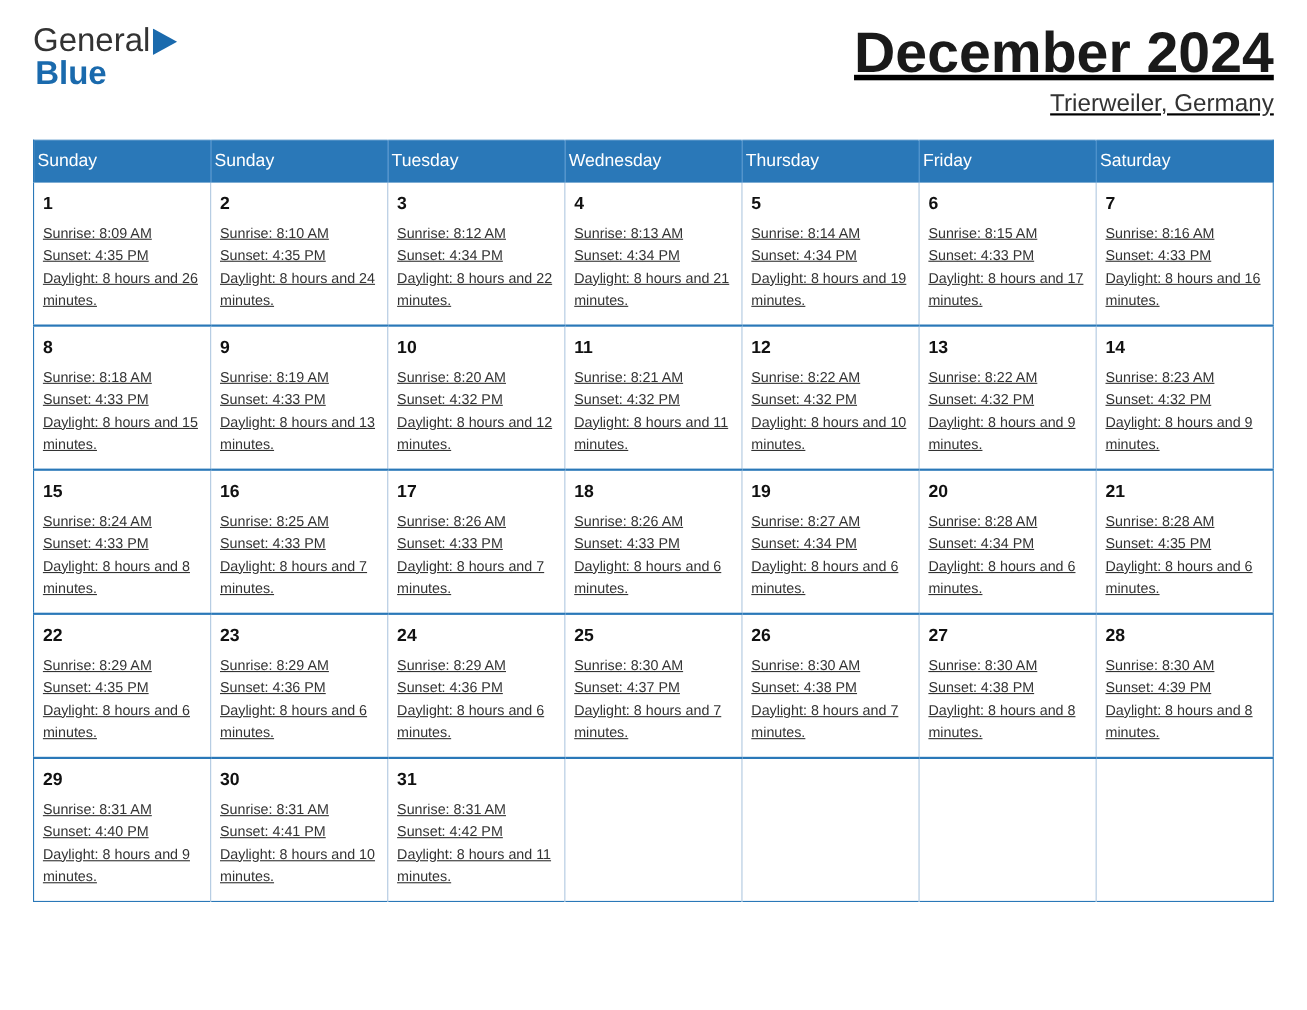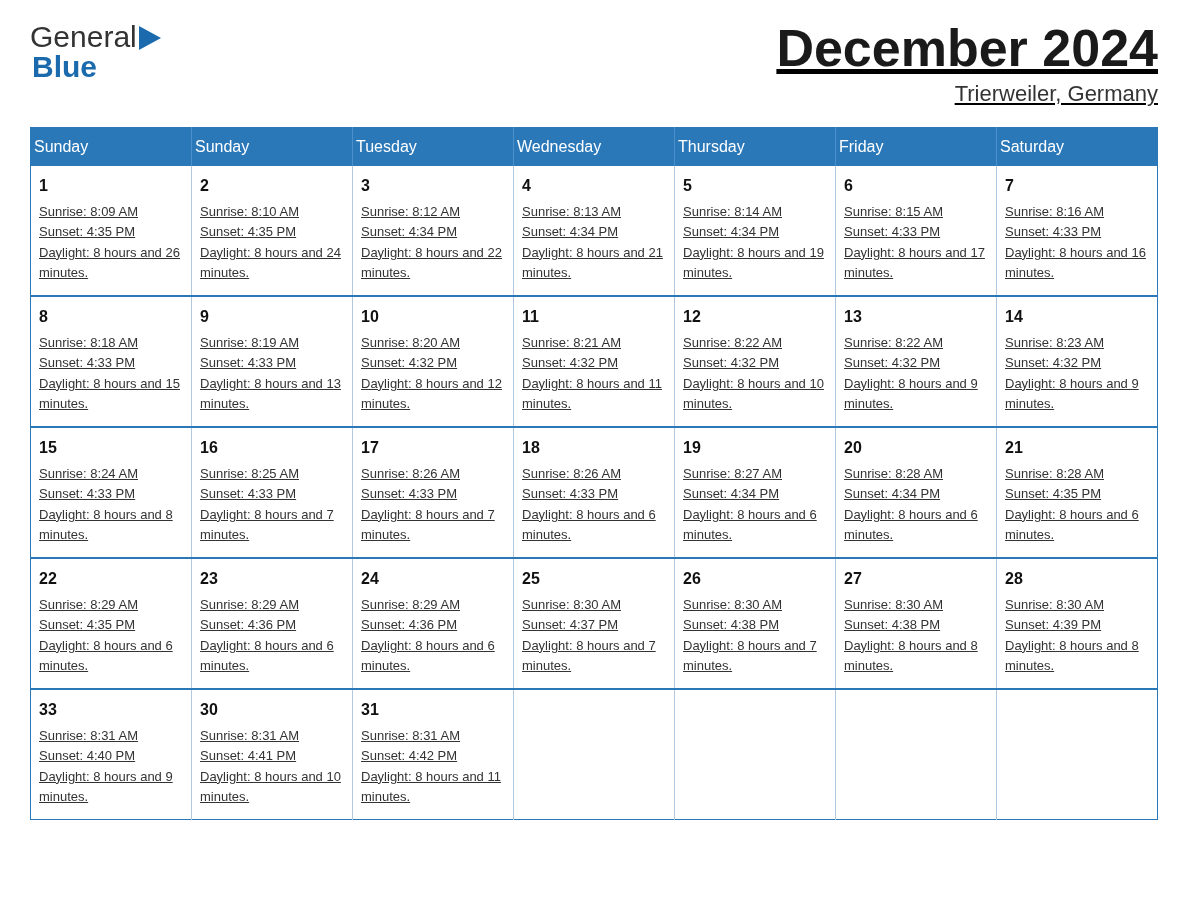--- a/index.html
+++ b/index.html
@@ -144,21 +144,21 @@
       <tr>
         <td><span class="day-number">22</span><span class="day-info">Sunrise: 8:29 AM<br>Sunset: 4:35 PM<br>Daylight: 8 hours and 6 minutes.</span></td>
         <td><span class="day-number">23</span><span class="day-info">Sunrise: 8:29 AM<br>Sunset: 4:36 PM<br>Daylight: 8 hours and 6 minutes.</span></td>
         <td><span class="day-number">24</span><span class="day-info">Sunrise: 8:29 AM<br>Sunset: 4:36 PM<br>Daylight: 8 hours and 6 minutes.</span></td>
         <td><span class="day-number">25</span><span class="day-info">Sunrise: 8:30 AM<br>Sunset: 4:37 PM<br>Daylight: 8 hours and 7 minutes.</span></td>
         <td><span class="day-number">26</span><span class="day-info">Sunrise: 8:30 AM<br>Sunset: 4:38 PM<br>Daylight: 8 hours and 7 minutes.</span></td>
         <td><span class="day-number">27</span><span class="day-info">Sunrise: 8:30 AM<br>Sunset: 4:38 PM<br>Daylight: 8 hours and 8 minutes.</span></td>
         <td><span class="day-number">28</span><span class="day-info">Sunrise: 8:30 AM<br>Sunset: 4:39 PM<br>Daylight: 8 hours and 8 minutes.</span></td>
       </tr>
       <tr>
-        <td><span class="day-number">33</span><span class="day-info">Sunrise: 8:31 AM<br>Sunset: 4:40 PM<br>Daylight: 8 hours and 9 minutes.</span></td>
+        <td><span class="day-number">29</span><span class="day-info">Sunrise: 8:31 AM<br>Sunset: 4:40 PM<br>Daylight: 8 hours and 9 minutes.</span></td>
         <td><span class="day-number">30</span><span class="day-info">Sunrise: 8:31 AM<br>Sunset: 4:41 PM<br>Daylight: 8 hours and 10 minutes.</span></td>
         <td><span class="day-number">31</span><span class="day-info">Sunrise: 8:31 AM<br>Sunset: 4:42 PM<br>Daylight: 8 hours and 11 minutes.</span></td>
         <td class="empty-cell"></td>
         <td class="empty-cell"></td>
         <td class="empty-cell"></td>
         <td class="empty-cell"></td>
       </tr>
     </tbody>
 </table>
 

